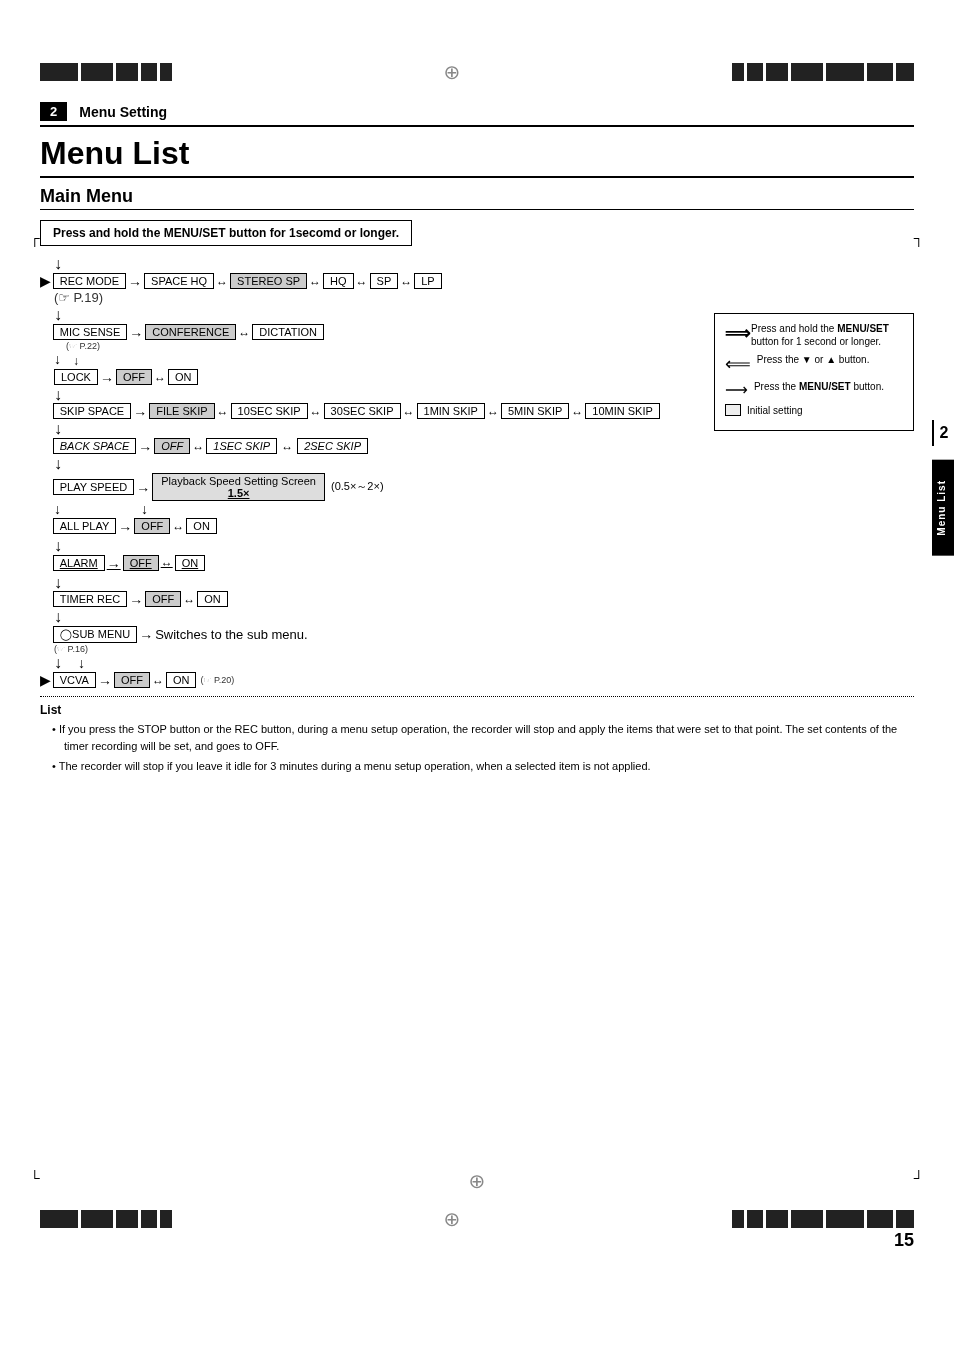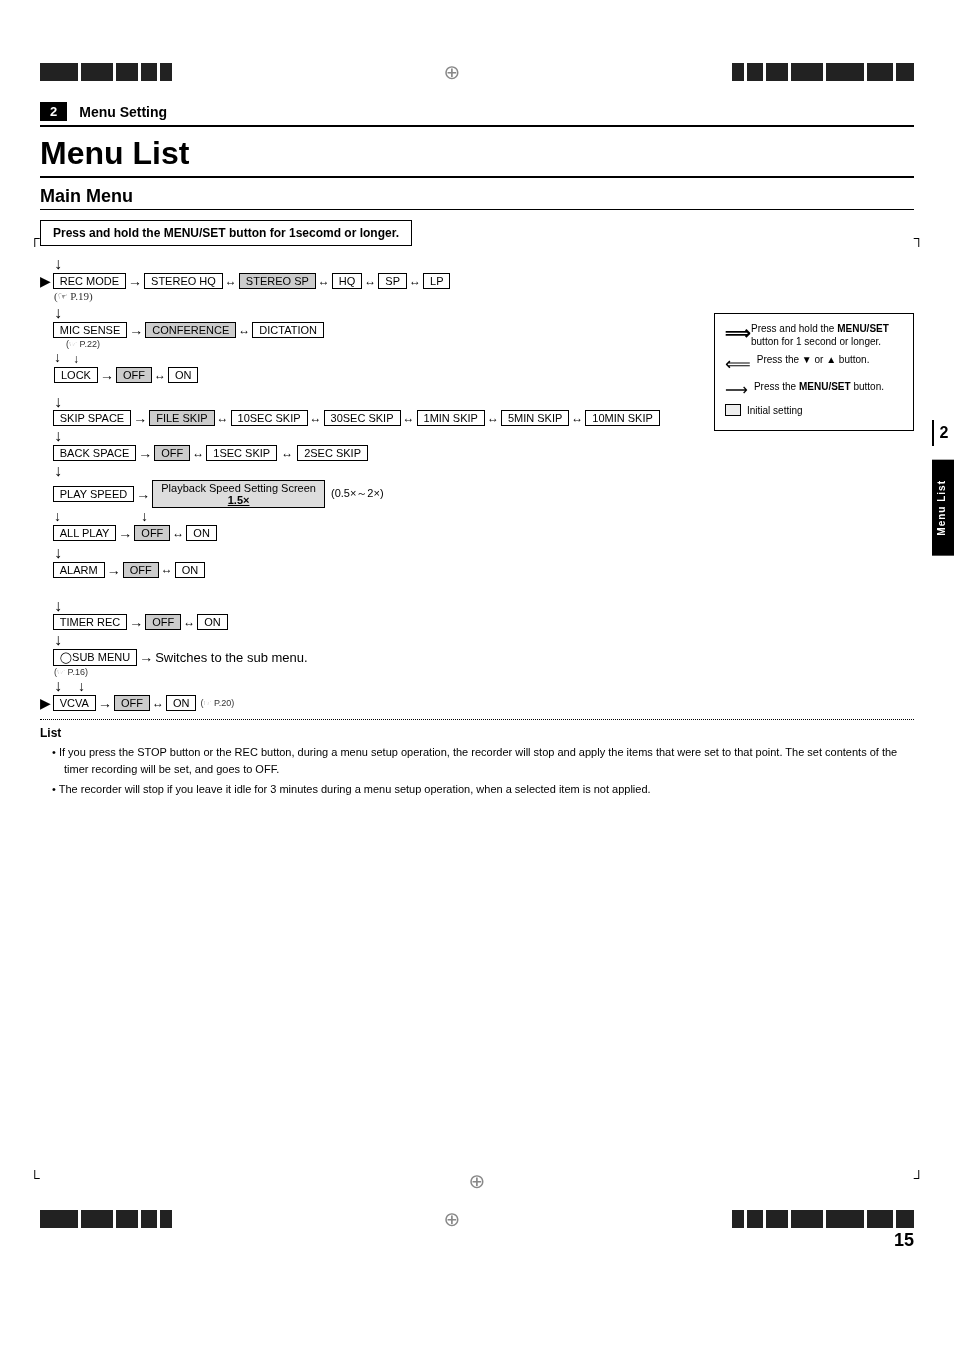--- a/index.html
+++ b/index.html
@@ -267,32 +267,32 @@
   
   <div style="margin-left: 14px; font-size: 16px; line-height: 1.2;">↓</div>
 
   
   <div class="diagram-wrap">
 
     <div style="display:flex; align-items:center; margin-bottom:1px;">
       <span style="font-size:14px; margin-right:2px;">▶</span>
       <span class="menu-box">REC MODE</span>
       <span style="font-size:14px; margin:0 2px;">→</span>
-      <span class="menu-box">STEREO HQ</span>
+      <span class="menu-box">SPACE HQ</span>
       <span style="font-size:12px; margin:0 2px;">↔</span>
       <span class="menu-box highlighted" style="background:#ccc;">STEREO SP</span>
       <span style="font-size:12px; margin:0 2px;">↔</span>
       <span class="menu-box">HQ</span>
       <span style="font-size:12px; margin:0 2px;">↔</span>
       <span class="menu-box">SP</span>
       <span style="font-size:12px; margin:0 2px;">↔</span>
       <span class="menu-box">LP</span>
     </div>
     <div style="display:flex; align-items:center; margin-bottom:1px; margin-left:14px;">
-      <span style="font-size:11px; color:#333;font-family:Liberation Serif, serif;">(☞ P.19)</span>
+      <span style="font-size:13px; color:#333;">(☞ P.19)</span>
     </div>
 
     <div style="font-size:16px; margin-left:14px; line-height:1.1;">↓</div>
 
     <div style="display:flex; align-items:center; margin-bottom:1px;">
       <span style="font-size:14px; margin-right:2px; visibility:hidden;">▶</span>
       <span class="menu-box">MIC SENSE</span>
       <span style="font-size:14px; margin:0 2px;">→</span>
       <span class="menu-box highlighted" style="background:#ccc;">CONFERENCE</span>
       <span style="font-size:12px; margin:0 2px;">↔</span>
@@ -306,21 +306,21 @@
       <div style="display:flex; align-items:flex-start;">
         <div style="display:flex; flex-direction:column; align-items:center; margin-right:2px;">
           <span style="font-size:14px; line-height:1.1;">↓</span>
         </div>
         <div style="display:flex; align-items:center; margin-top:2px; margin-left:10px;">
           <span style="font-size:12px; margin-right:2px;">↓</span>
         </div>
       </div>
     </div>
 
-    <div style="display:flex; align-items:center; margin-bottom:10px; margin-left:14px;">
+    <div style="display:flex; align-items:center; margin-bottom:1px; margin-left:14px;">
       <span class="menu-box">LOCK</span>
       <span style="font-size:14px; margin:0 2px;">→</span>
       <span class="menu-box highlighted" style="background:#ccc;">OFF</span>
       <span style="font-size:12px; margin:0 2px;">↔</span>
       <span class="menu-box">ON</span>
     </div>
 
     <div style="font-size:16px; margin-left:14px; line-height:1.1;">↓</div>
 
     <div style="display:flex; align-items:center; margin-bottom:1px;">
@@ -335,21 +335,21 @@
       <span style="font-size:12px; margin:0 2px;">↔</span>
       <span class="menu-box">1MIN SKIP</span>
       <span style="font-size:12px; margin:0 2px;">↔</span>
       <span class="menu-box">5MIN SKIP</span>
       <span style="font-size:12px; margin:0 2px;">↔</span>
       <span class="menu-box">10MIN SKIP</span>
     </div>
 
     <div style="font-size:16px; margin-left:14px; line-height:1.1;">↓</div>
 
-    <div style="display:flex; align-items:center; margin-bottom:1px;">
+    <div style="display:flex; align-items:center; margin-bottom:1px;font-style:italic;">
       <span style="font-size:14px; margin-right:2px; visibility:hidden;">▶</span>
       <span class="menu-box">BACK SPACE</span>
       <span style="font-size:14px; margin:0 2px;">→</span>
       <span class="menu-box highlighted" style="background:#ccc;">OFF</span>
       <span style="font-size:12px; margin:0 2px;">↔</span>
       <span class="menu-box">1SEC SKIP</span>
       <span style="font-size:12px; margin:0 4px;">↔</span>
       <span class="menu-box">2SEC SKIP</span>
     </div>
 
@@ -375,21 +375,21 @@
       <span style="font-size:14px; margin-right:2px; visibility:hidden;">▶</span>
       <span class="menu-box">ALL PLAY</span>
       <span style="font-size:14px; margin:0 2px;">→</span>
       <span class="menu-box highlighted" style="background:#ccc;">OFF</span>
       <span style="font-size:12px; margin:0 2px;">↔</span>
       <span class="menu-box">ON</span>
     </div>
 
     <div style="font-size:16px; margin-left:14px; line-height:1.1;">↓</div>
 
-    <div style="display:flex; align-items:flex-start; margin-bottom:19px;">
+    <div style="display:flex; align-items:flex-start; margin-bottom:3px;text-decoration:underline;">
       <span style="font-size:14px; margin-right:2px; visibility:hidden;">▶</span>
       <span class="menu-box">ALARM</span>
       <span style="font-size:14px; margin:0 2px;">→</span>
       <span class="menu-box highlighted" style="background:#ccc;">OFF</span>
       <span style="font-size:12px; margin:0 2px;">↔</span>
       <span class="menu-box">ON</span>
     </div>
 
     <div style="font-size:16px; margin-left:14px; line-height:1.1;">↓</div>
 

